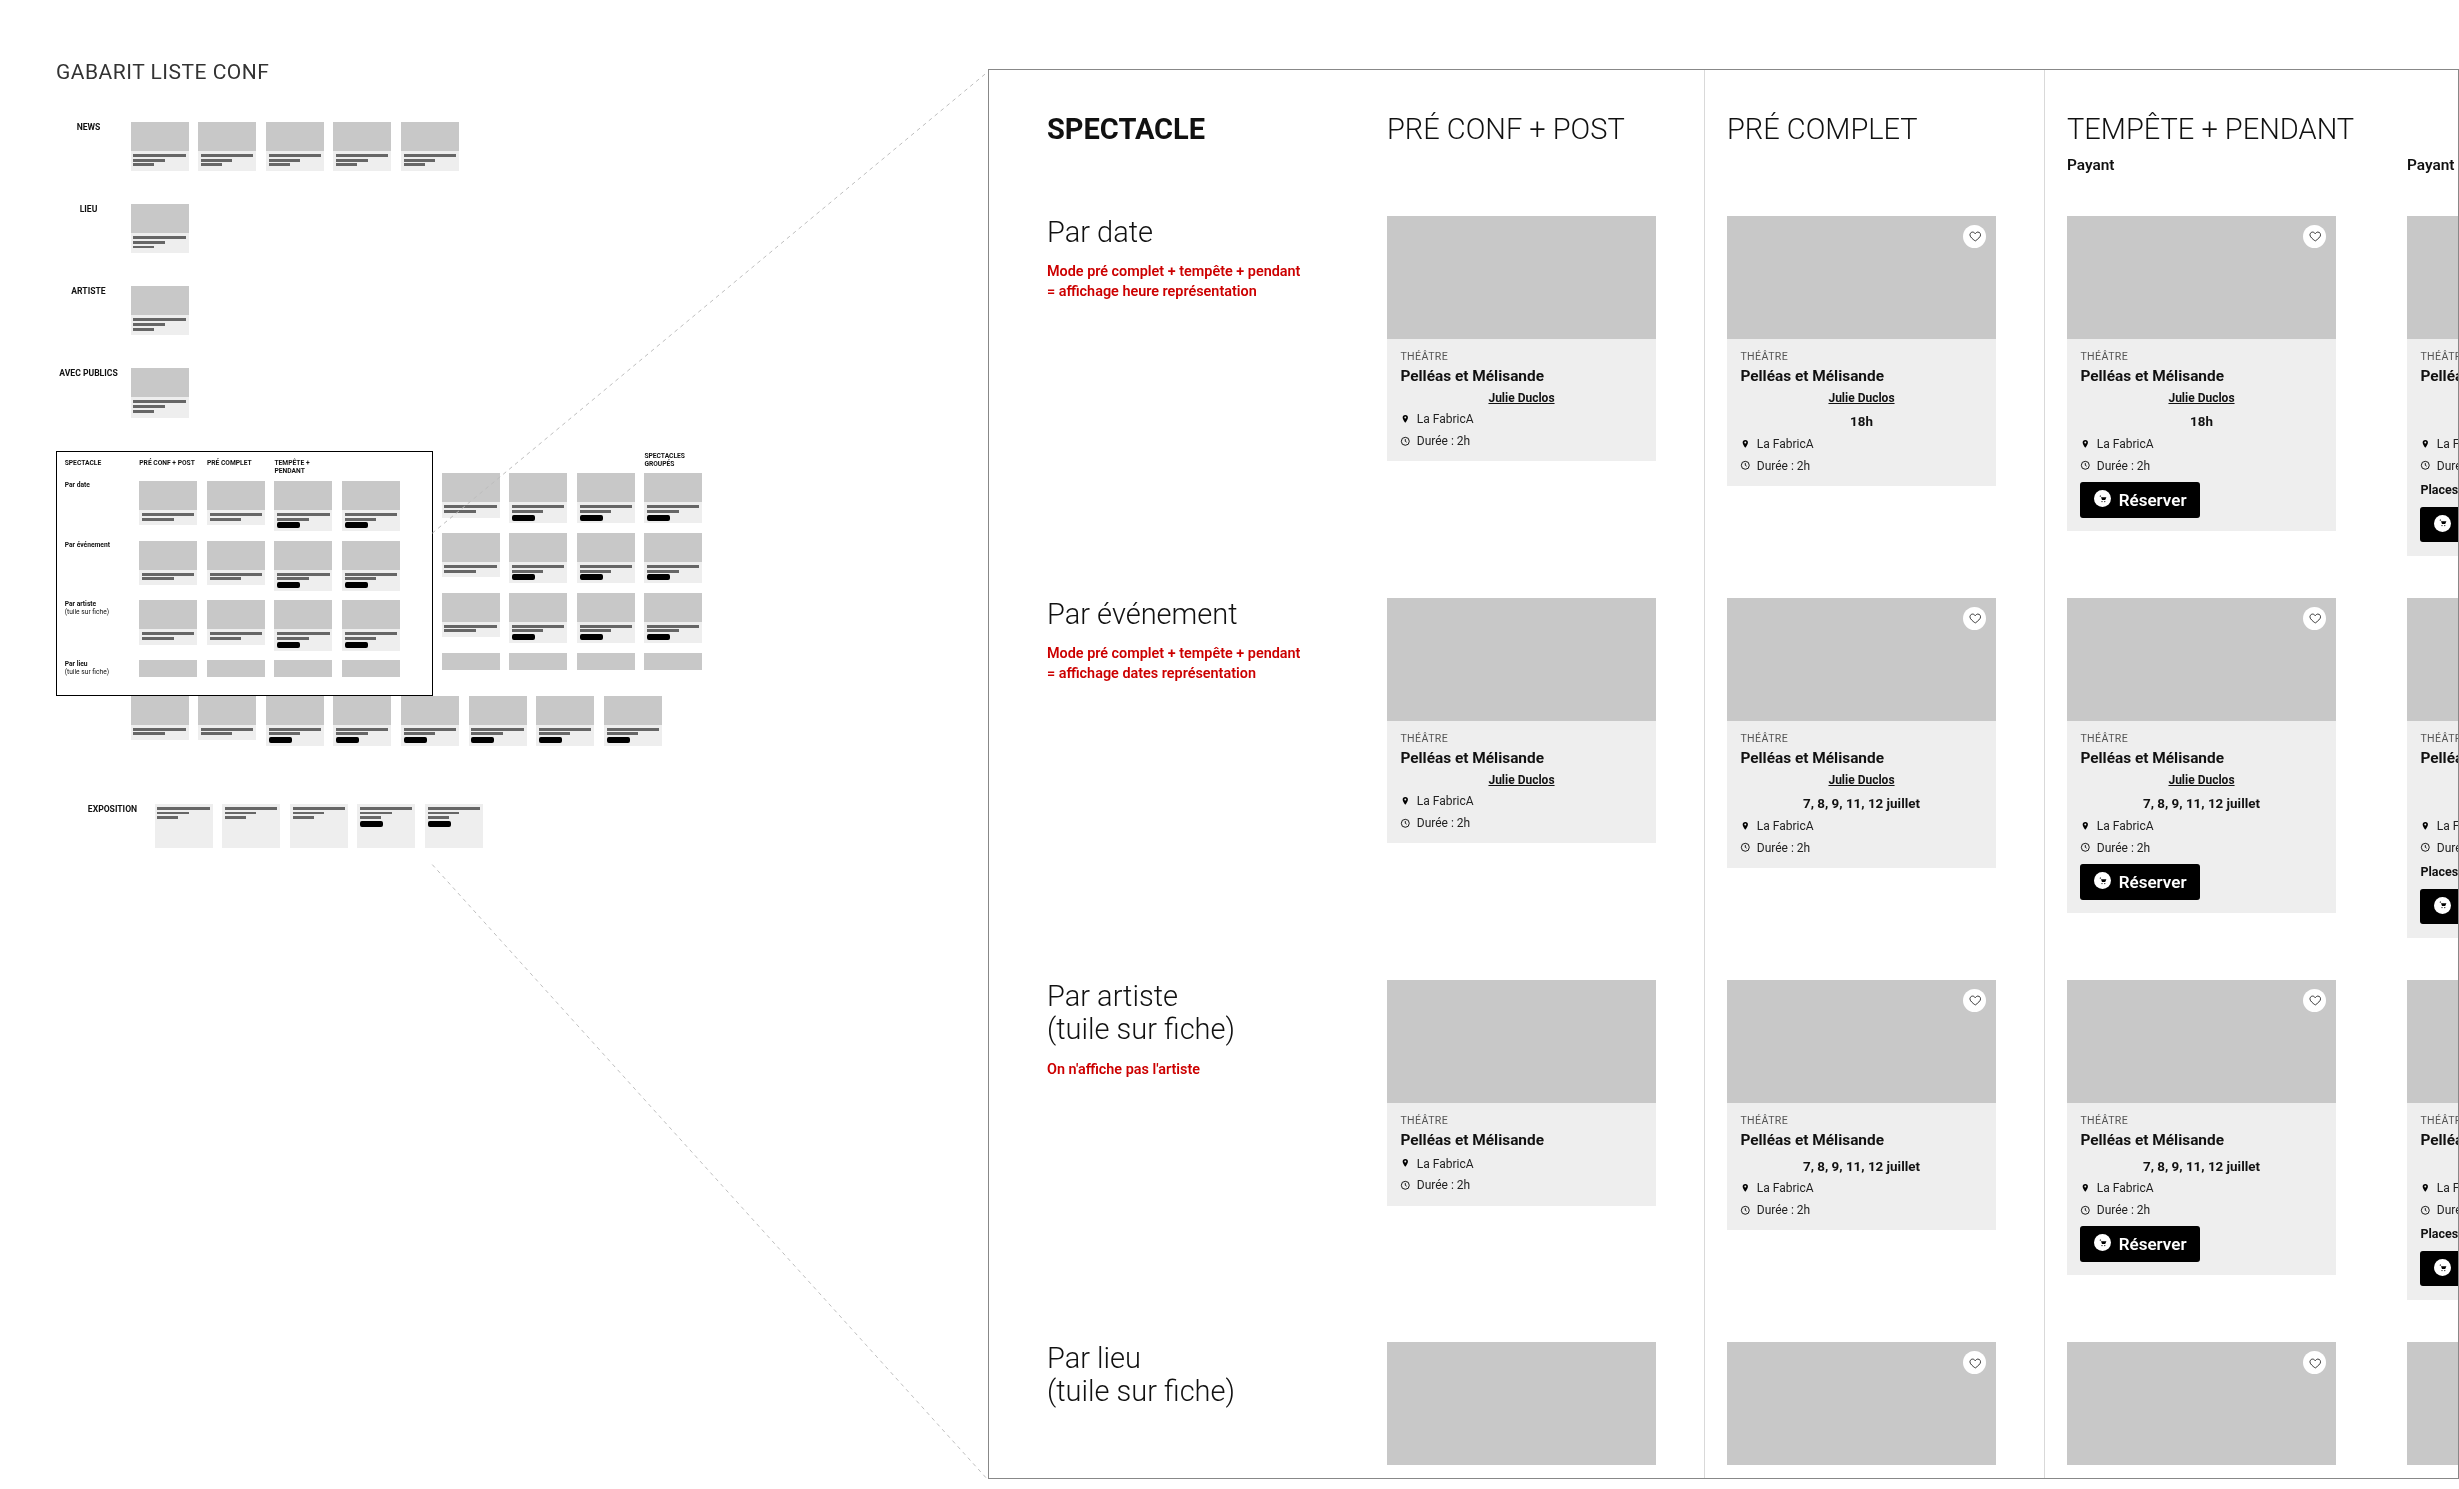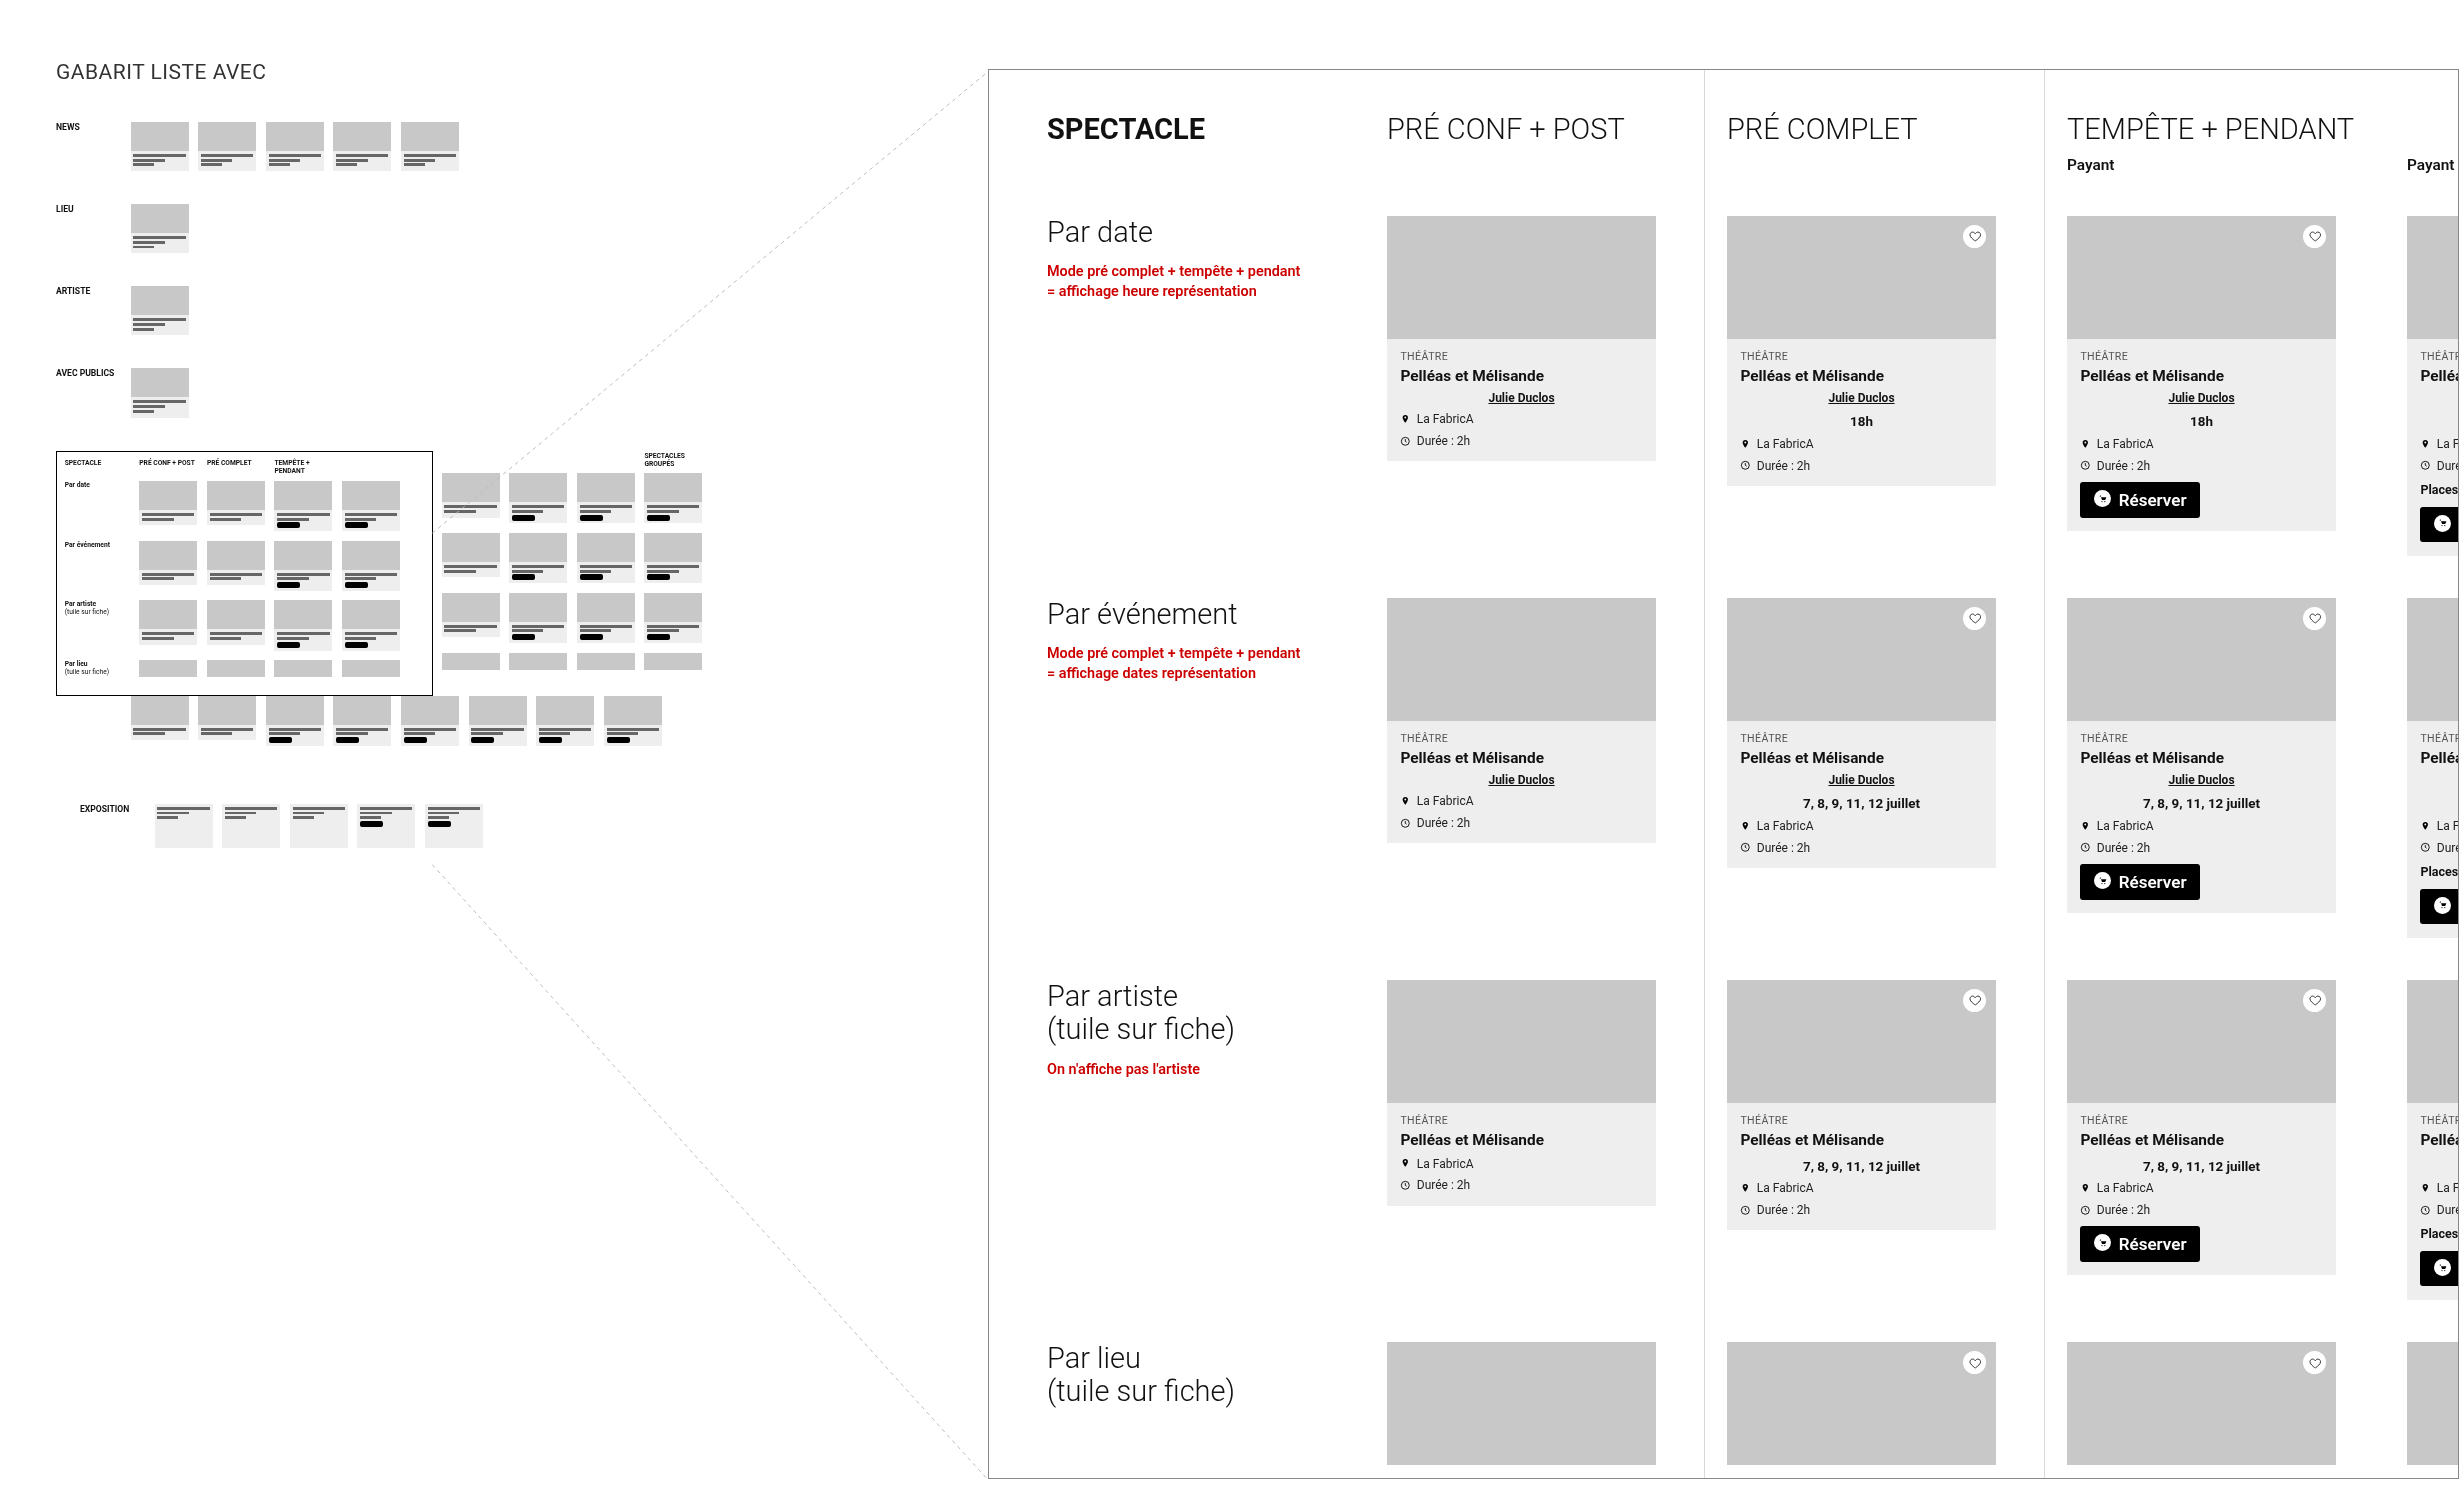--- a/index.html
+++ b/index.html
@@ -5,21 +5,21 @@
   * { box-sizing: border-box; margin: 0; padding: 0; }
   body { font-family: -apple-system, BlinkMacSystemFont, "Segoe UI", Roboto, Arial, sans-serif; background: #fff; width: 2459px; height: 1489px; overflow: hidden; position: relative; color: #111; }
 
   
   .left-panel { position: absolute; left: 56px; top: 60px; width: 788px; }
   .left-title { font-size: 21px; font-weight: 400; color: #333; letter-spacing: 0.5px; margin-bottom: 38px; }
 
   .mini-group { margin-bottom: 33px; }
   .mini-label { font-size: 8.6px; font-weight: 700; color: #111; text-transform: uppercase; margin-bottom: 1.9px; }
   .mini-sub   { font-size: 6.7px; color: #c00; line-height: 1.1; max-width: 58px; }
-  .mini-row   { display: flex; gap: 9.6px; }
+  .mini-row   { display: flex; gap: 9.6px; text-align: center; }
   .mini-row .mini-col0 { width: 65px; }
   .mini-tile  { width: 58px; }
   .mini-img   { height: 29px; background: #c8c8c8; }
   .mini-body  { background: #eee; padding: 2.9px; }
   .mini-line  { height: 2.9px; background: #666; margin-bottom: 1.9px; }
   .mini-line.s{ width: 60%; }
   .mini-line.xs{ width: 40%; }
   .mini-pill  { height: 5.8px; width: 23px; background: #000; border-radius: 1.9px; margin-top: 1.9px; }
 
   
@@ -68,21 +68,21 @@
   .btn   { display:inline-flex; align-items:flex-start; gap:7.7px; background:#000; color:#fff; font-size:17px; font-weight:600; padding:7.7px 13.4px; border-radius:2.9px; margin-top:9.6px; cursor:pointer; }
   .btn .dot{ width:17.3px; height:17.3px; border-radius:50%; background:#fff; display:flex; align-items:center; justify-content:center; }
   .btn .dot svg{ width:9.6px; height:9.6px; fill:#000; }
 
   .sep-v { position:absolute; top:0; bottom:0; width:0; border-left:1.9px solid #d9d9d9; }
 </style>
 </head>
 <body>
 
 <div class="left-panel">
-  <div class="left-title">GABARIT LISTE AVEC</div>
+  <div class="left-title">GABARIT LISTE CONF</div>
 
   <div id="mini-groups">
       <div class="mini-group">
         <div class="mini-row">
           <div class="mini-col0">
             <div class="mini-label">NEWS</div>
             <div class="mini-sub">&nbsp;<br>&nbsp;</div>
           </div>
           <div class="mini-tile">
             <div class="mini-img"></div>

